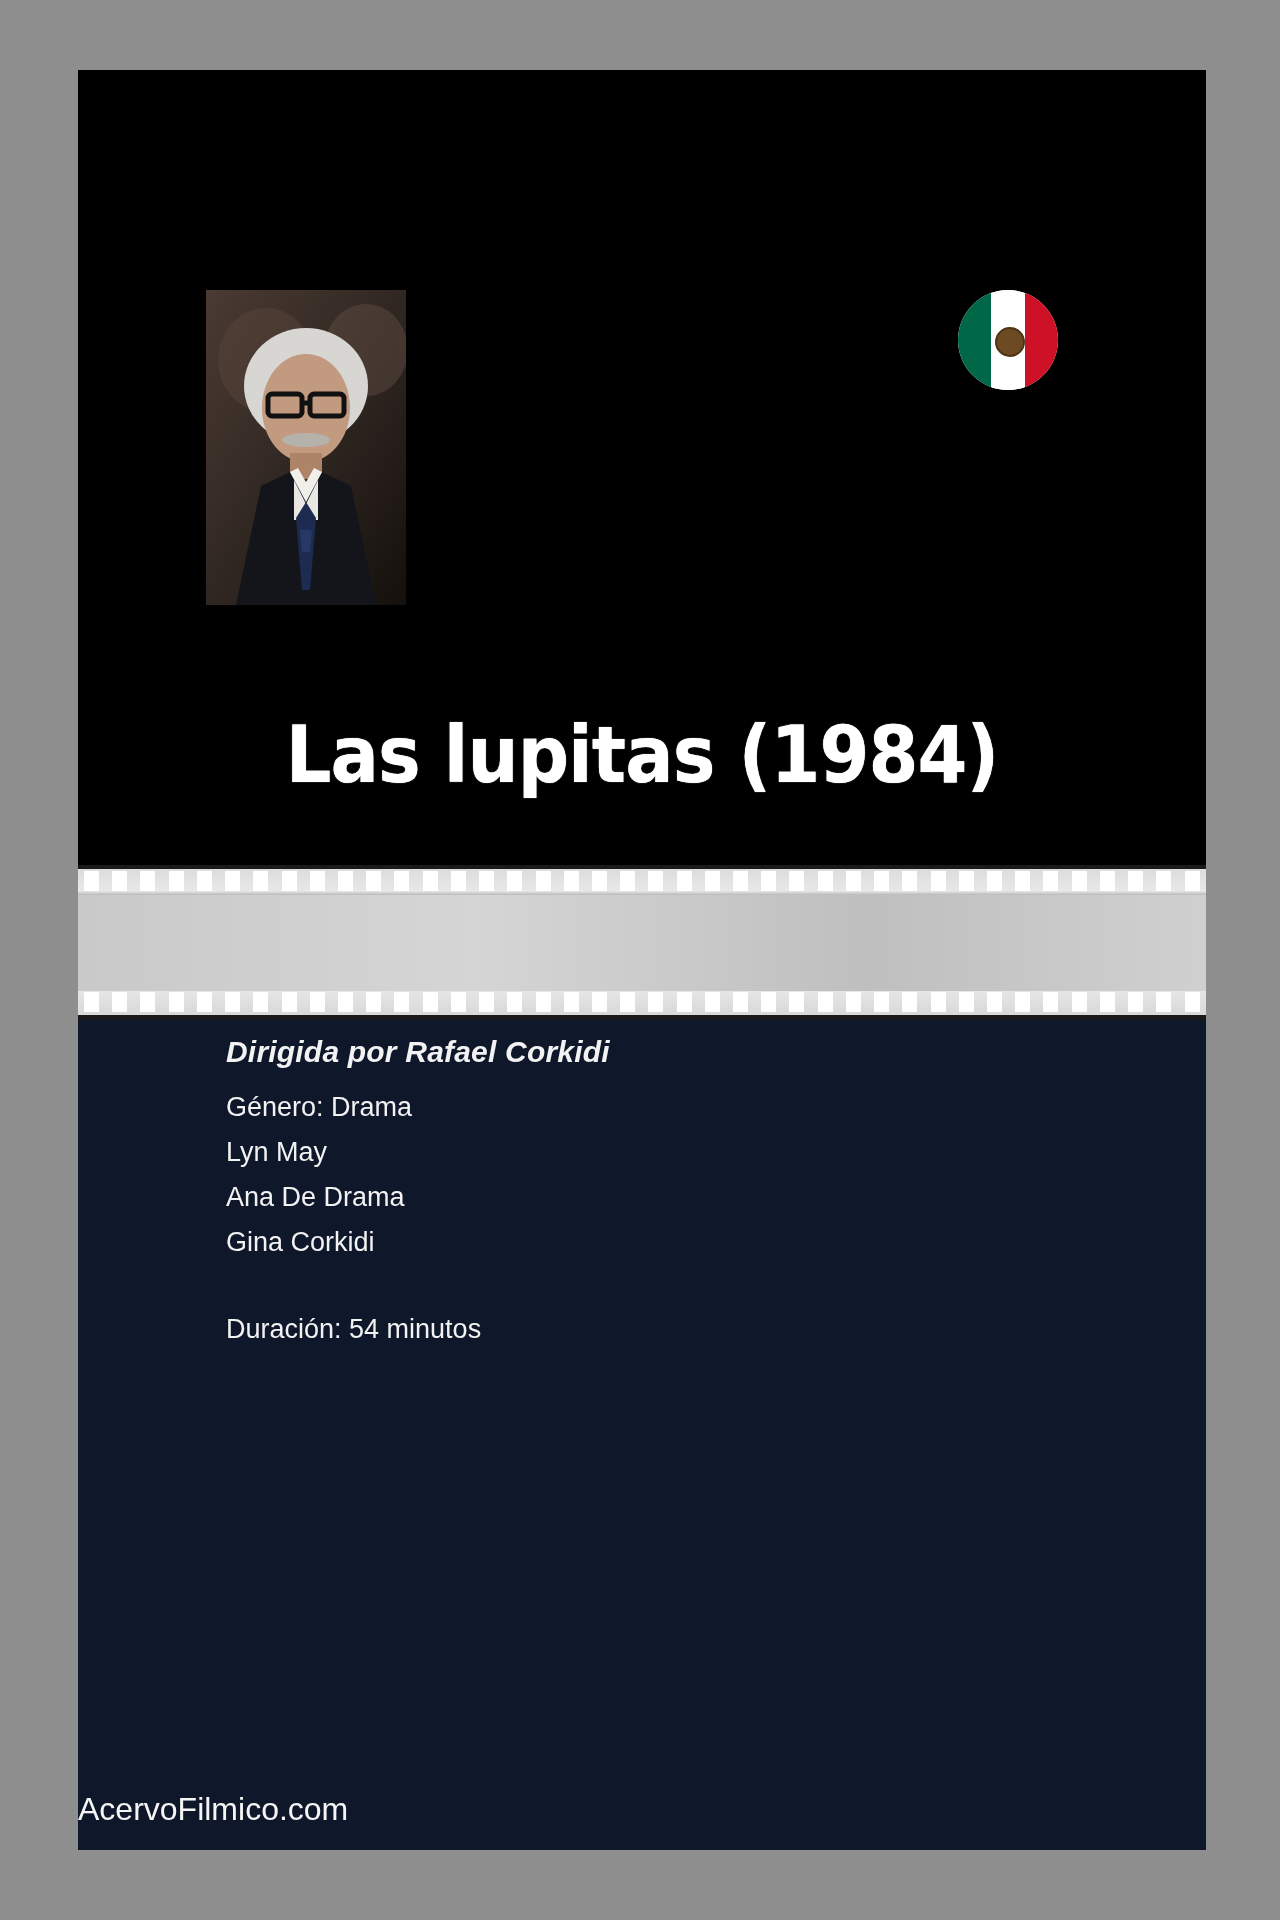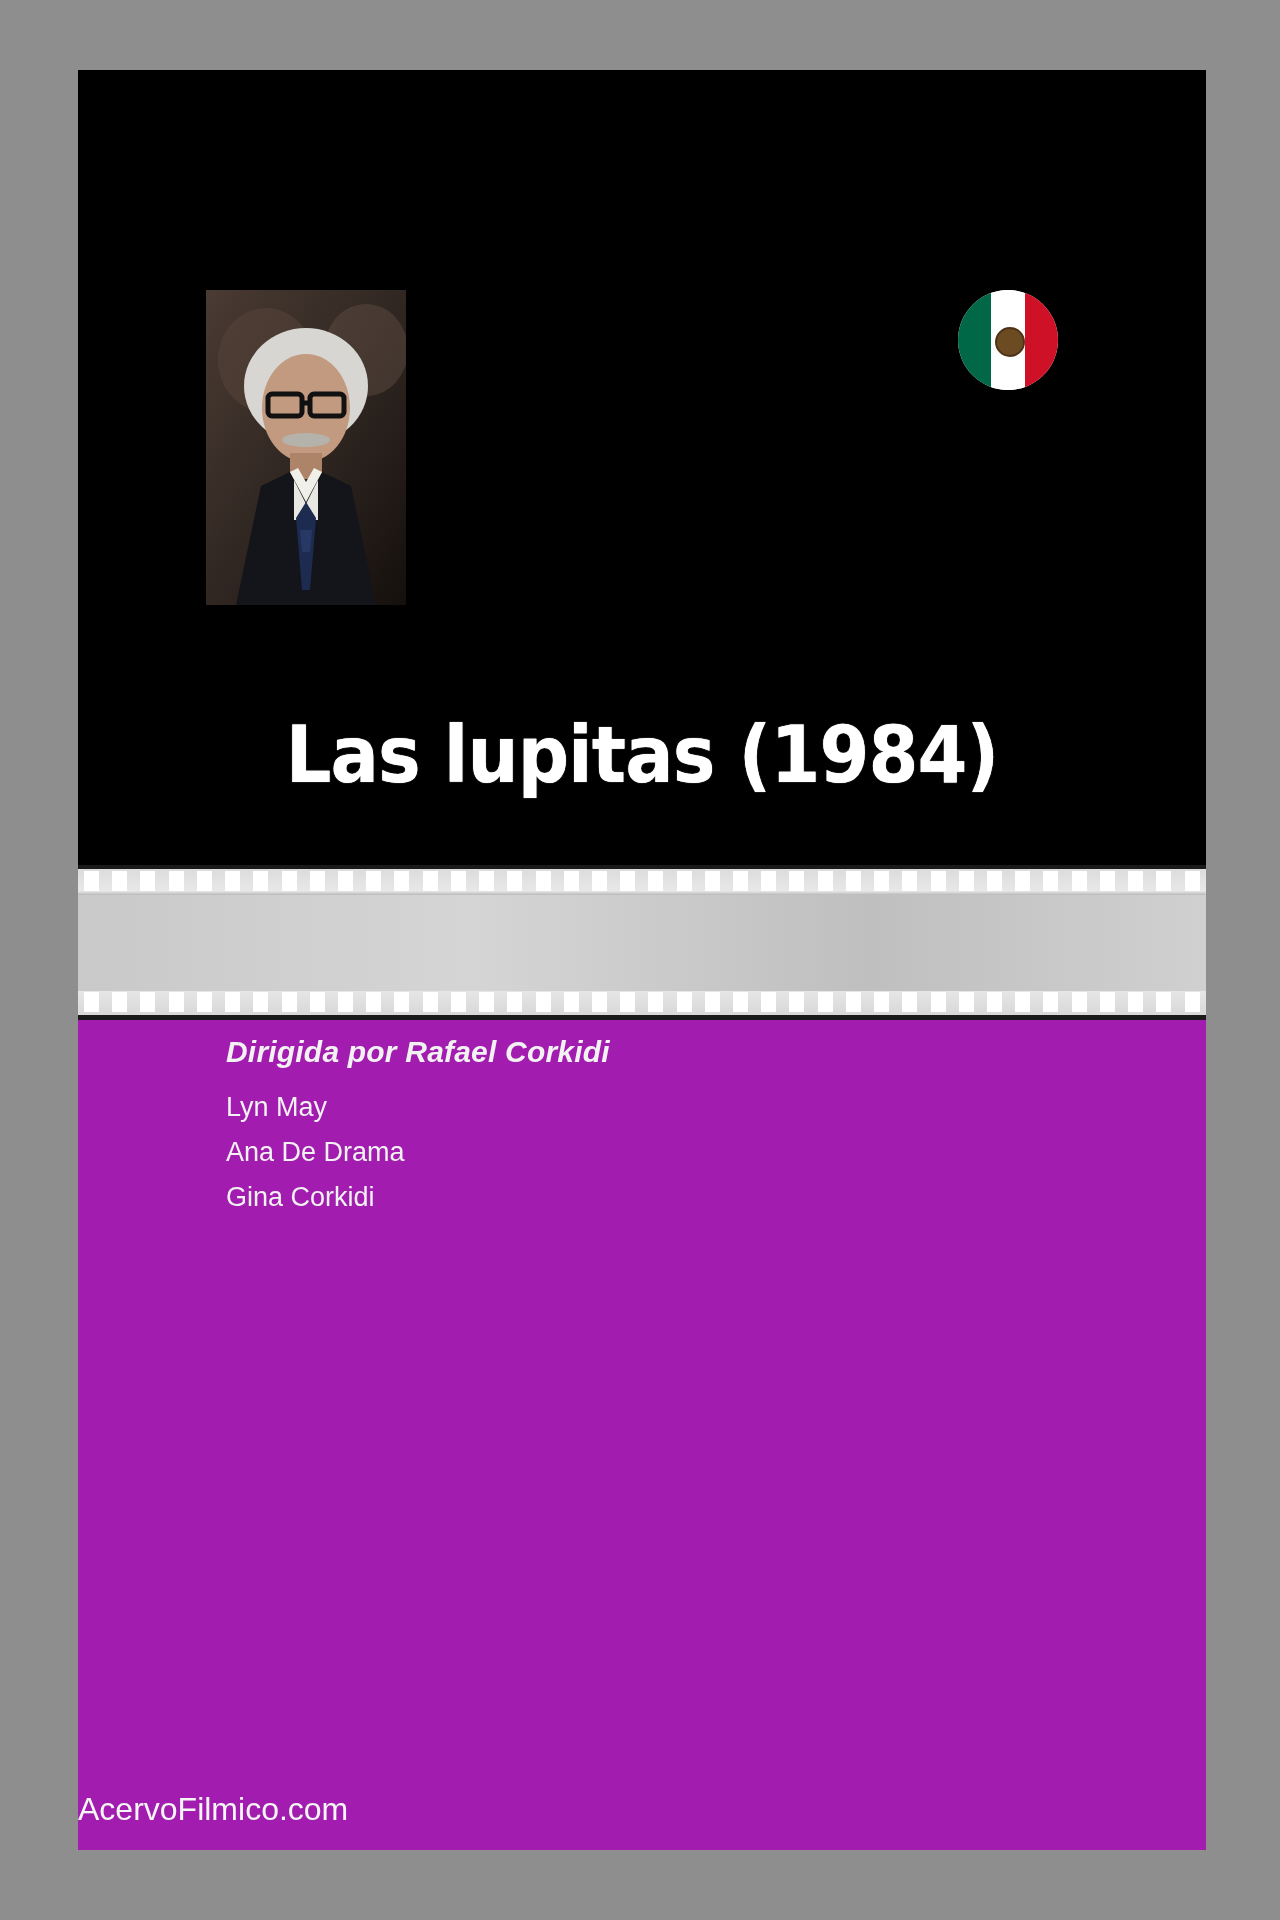--- a/index.html
+++ b/index.html
@@ -11,21 +11,21 @@
     overflow: hidden;
     font-family: "Liberation Sans", sans-serif;
   }
 
   #poster {
     position: absolute;
     left: 78px;
     top: 70px;
     width: 1128px;
     height: 1780px;
-    background: #a21caf;
+    background: #0f172a;
     overflow: hidden;
   }
 
   
   .top-area {
     position: absolute;
     left: 0; top: 0;
     width: 100%;
     height: 810px;
     background: #000;
@@ -295,20 +295,22 @@
         <div class="perf"></div>
       <div class="perf"></div>
         <div class="perf"></div>
         <div class="perf"></div>
         <div class="perf"></div>
     </div>
   </div>
 
   <div class="credits">
     <div class="director">Dirigida por Rafael Corkidi</div>
+    <div class="credit-line">Género: Drama</div>
     <div class="credit-line">Lyn May</div>
     <div class="credit-line">Ana De Drama</div>
     <div class="credit-line">Gina Corkidi</div>
     <div class="spacer"></div>
+    <div class="credit-line">Duración: 54 minutos</div>
   </div>
 
   <div class="footer">AcervoFilmico.com</div>
 </div>
 
 </body></html>

